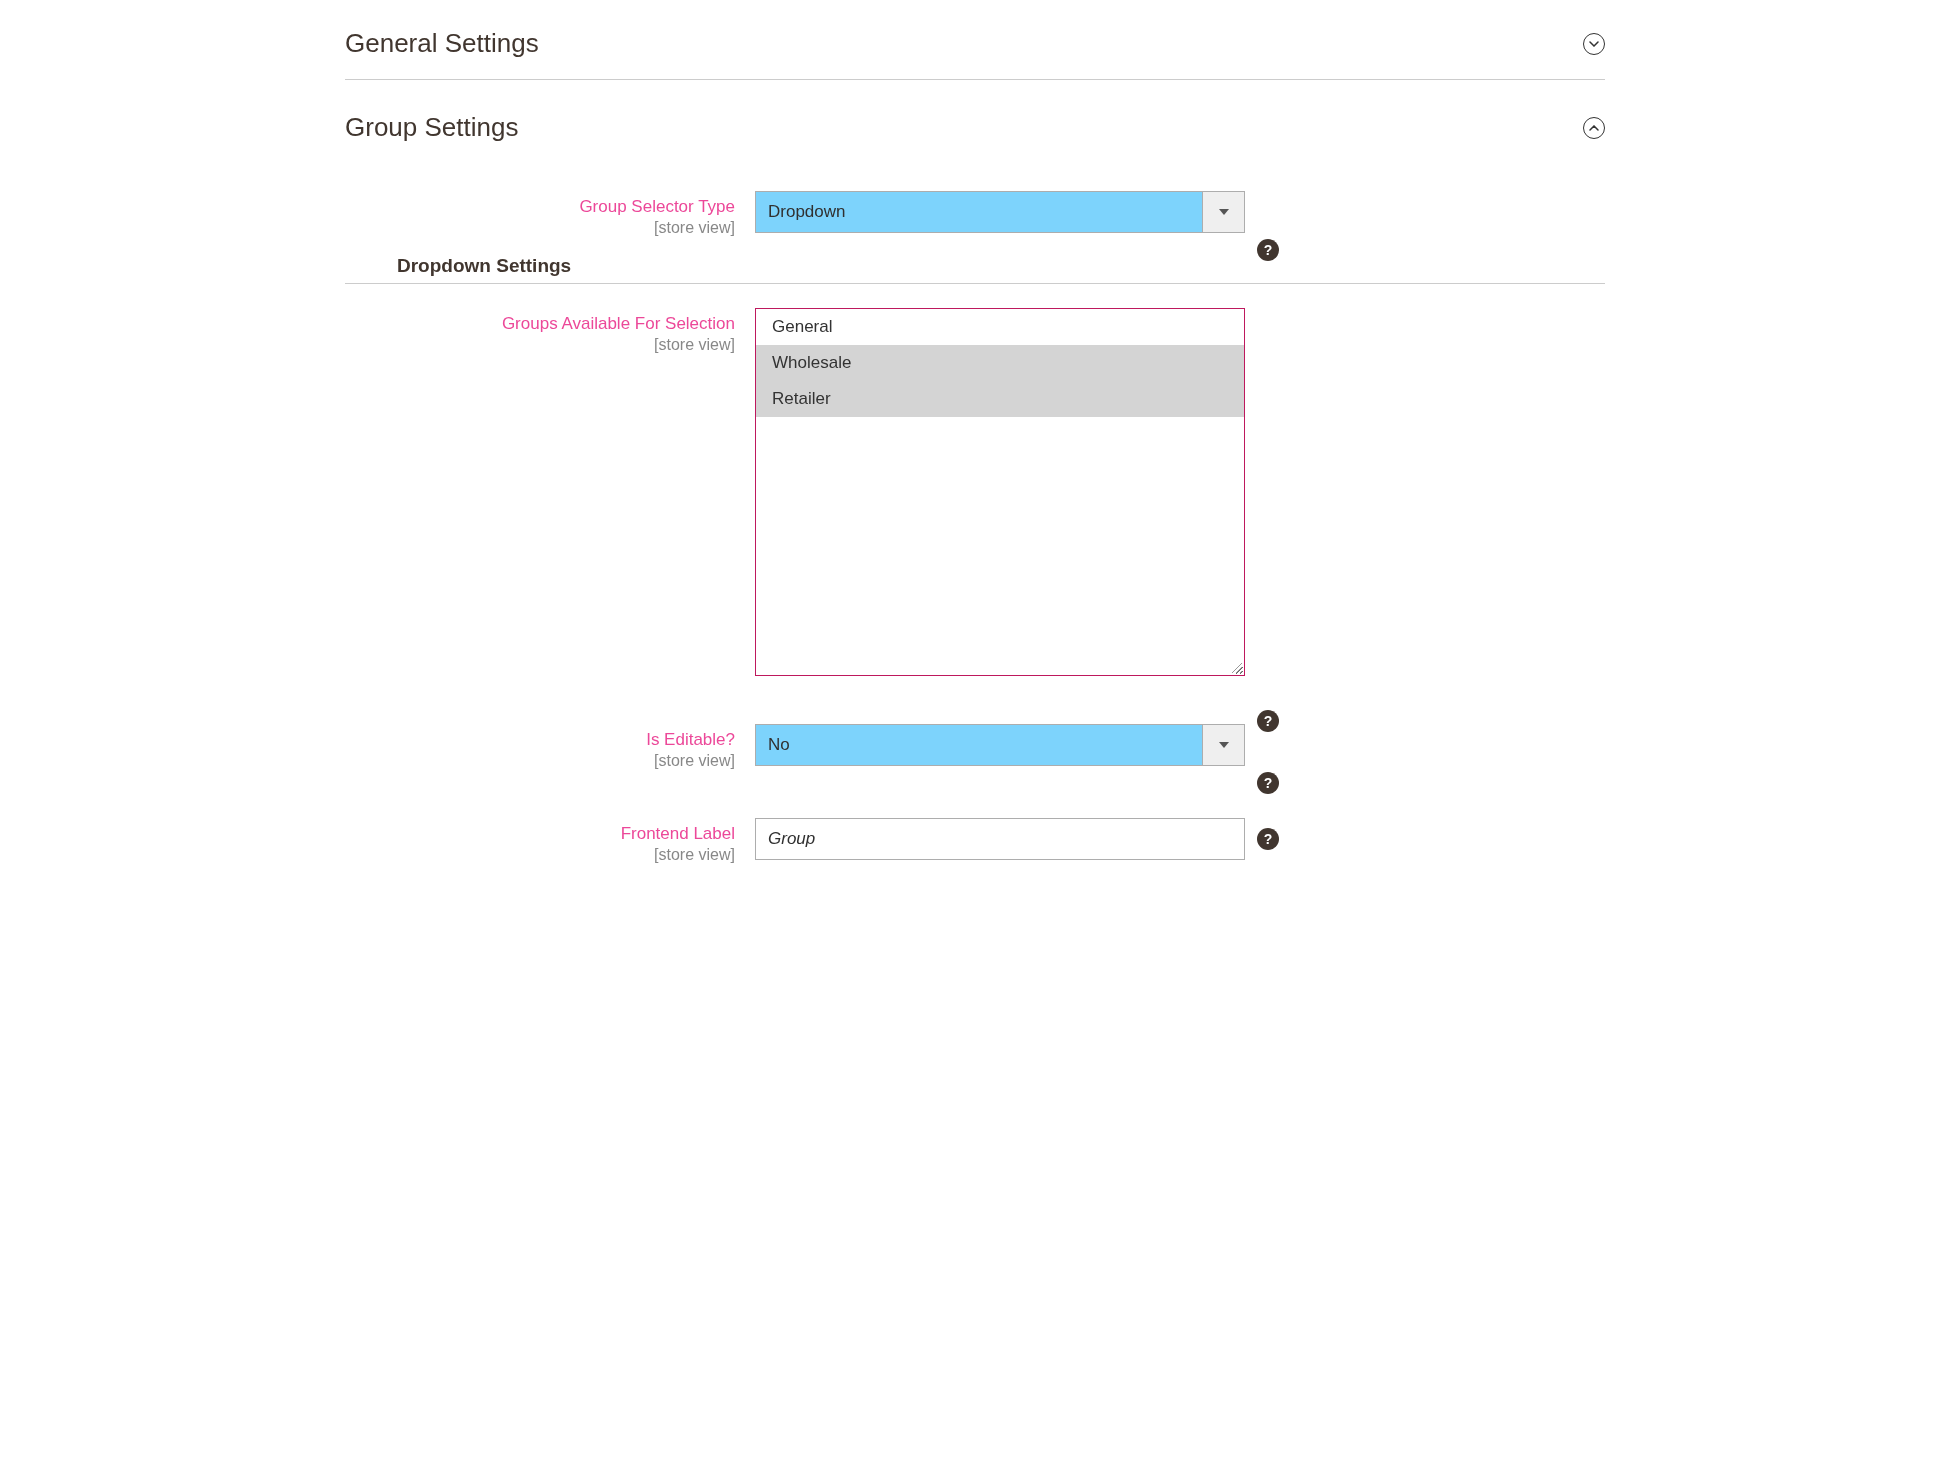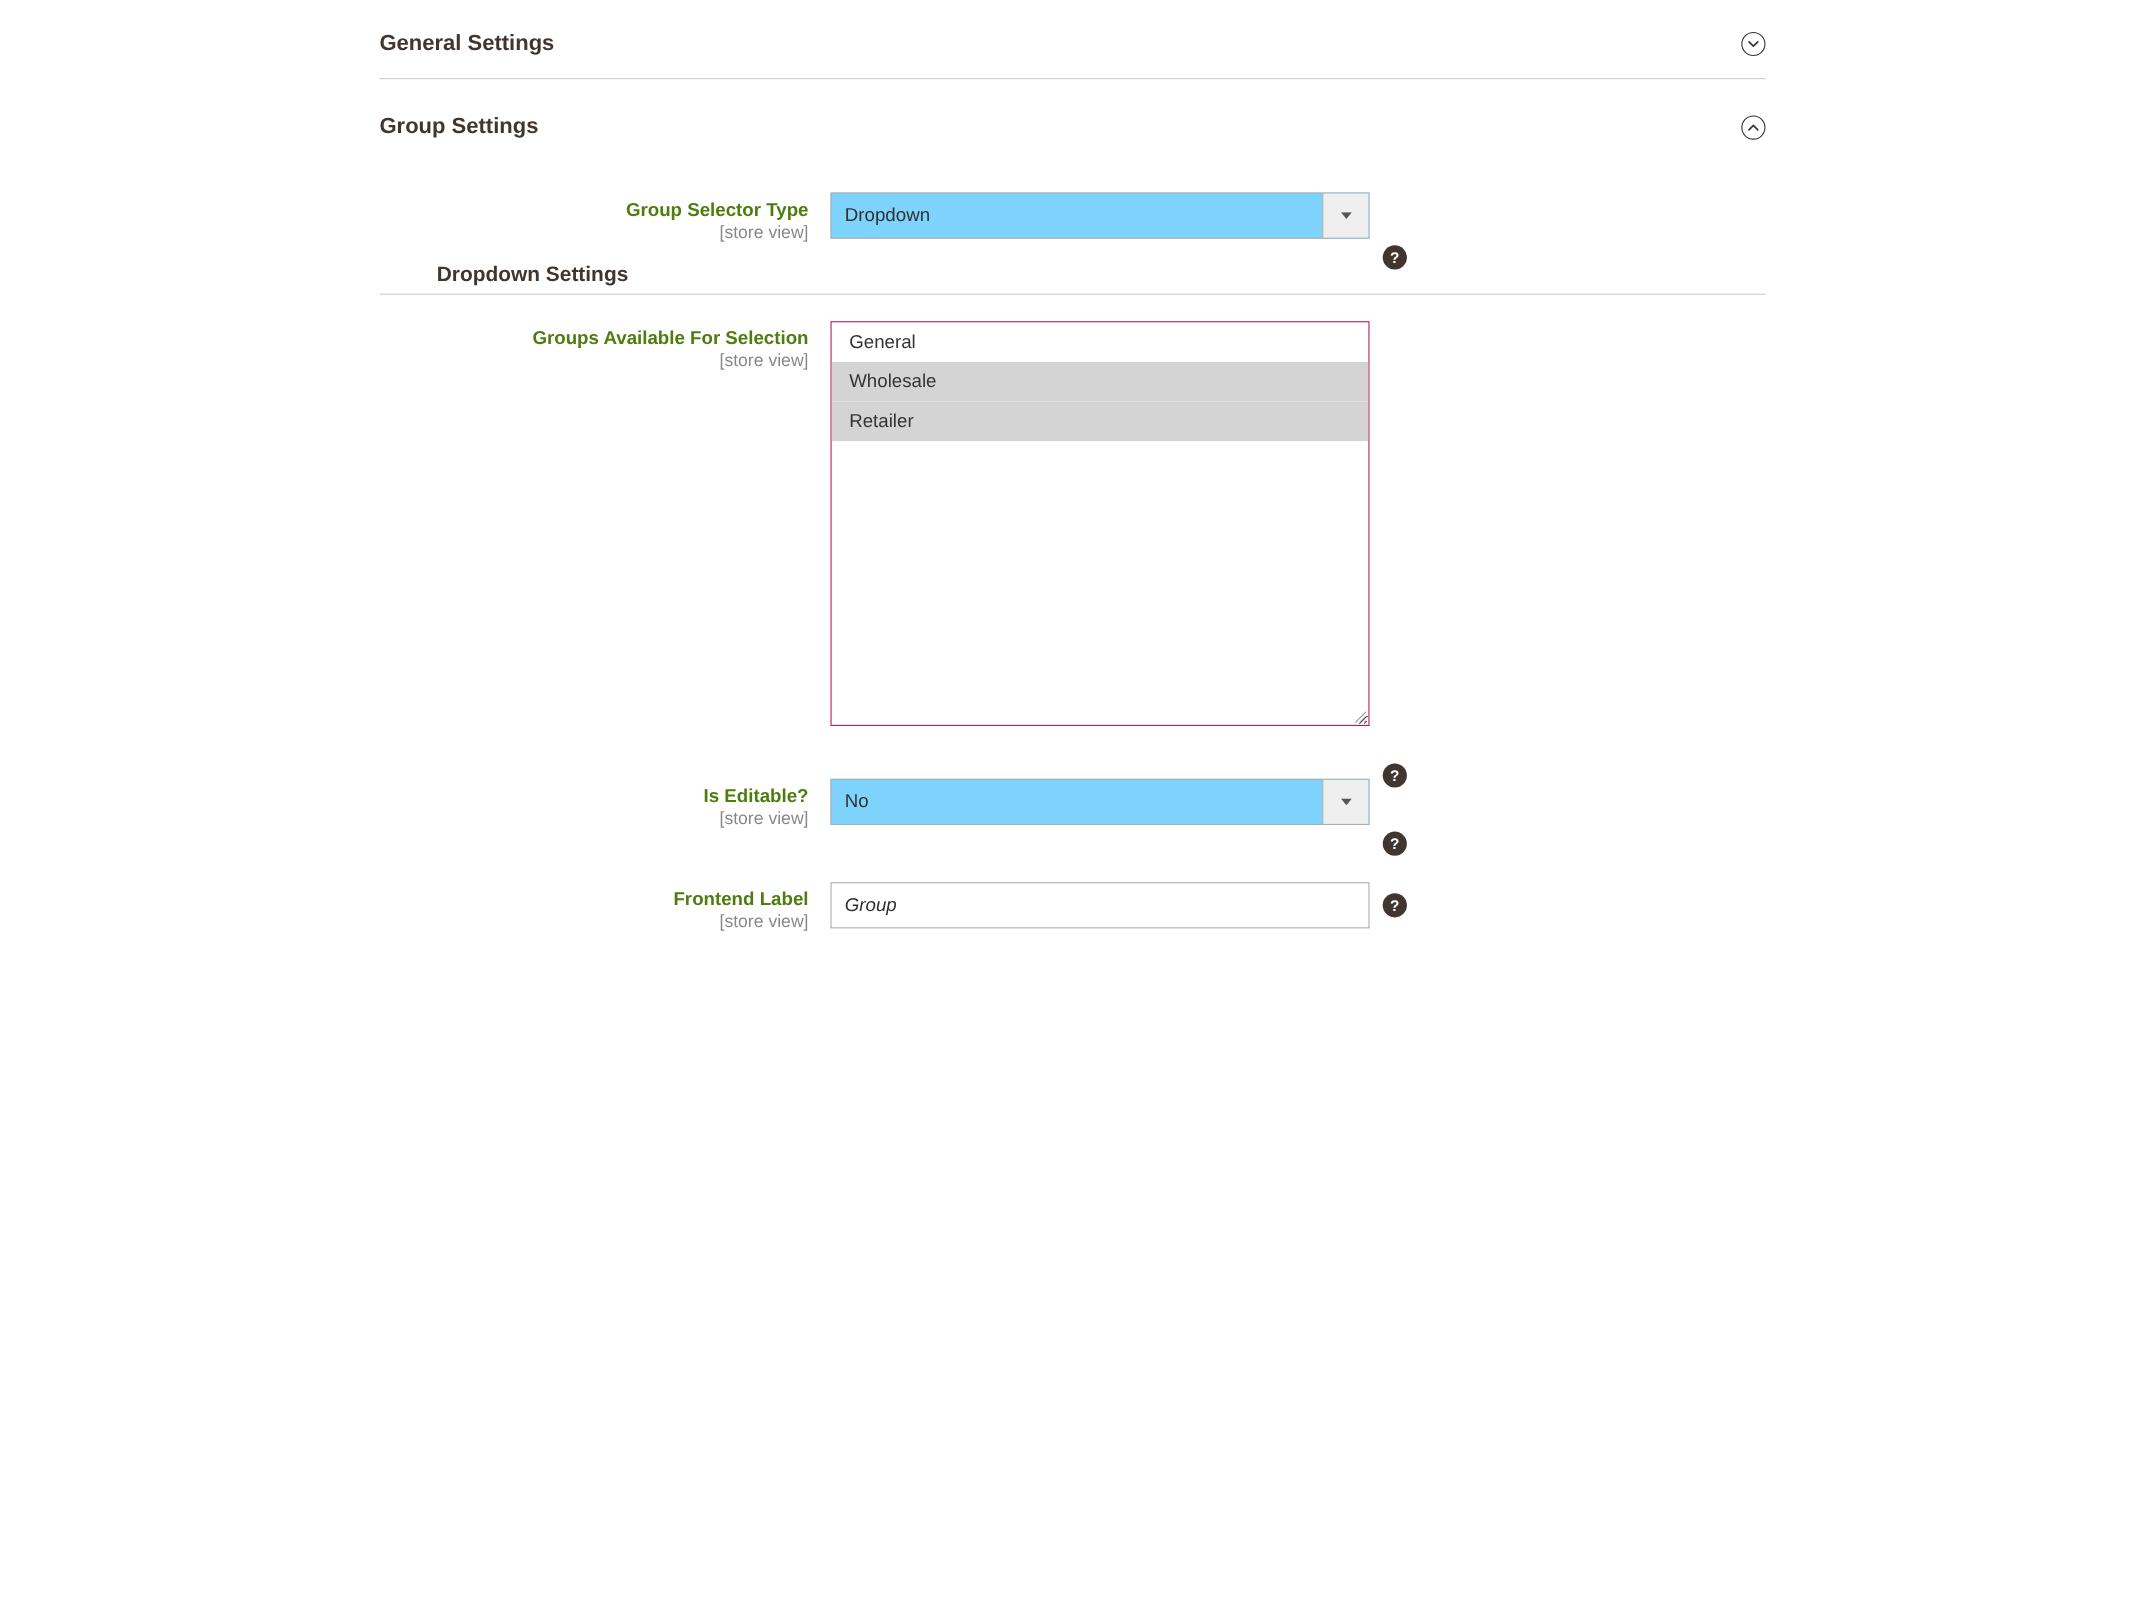--- a/index.html
+++ b/index.html
@@ -12,22 +12,22 @@
   .container { max-width: 1260px; margin: 0 auto; }
 
   .section-header {
     display: flex;
     justify-content: space-between;
     align-items: center;
     padding: 8px 0;
     cursor: pointer;
   }
   .section-header h2 {
-    font-size: 20px;
-    font-weight: 700;
+    font-size: 26px;
+    font-weight: 400;
     color: #41362f;
   }
   .section-header .toggle-icon {
     width: 22px; height: 22px;
     border: 1.5px solid #333;
     border-radius: 50%;
     display: flex; align-items: center; justify-content: center;
   }
   .section-divider {
     border: none;
@@ -42,23 +42,22 @@
     position: relative;
   }
   .label-col {
     width: 410px;
     text-align: right;
     padding-right: 20px;
     padding-top: 6px;
   }
   .label-col .field-label {
     font-size: 17px;
-    color: #4d7c0f;
+    color: #ec4899;
     display: block;
-    font-weight: bold;
   }
   .label-col .scope {
     font-size: 16px;
     color: #888;
     display: block;
     margin-top: 2px;
   }
   .input-col {
     width: 490px;
     position: relative;

